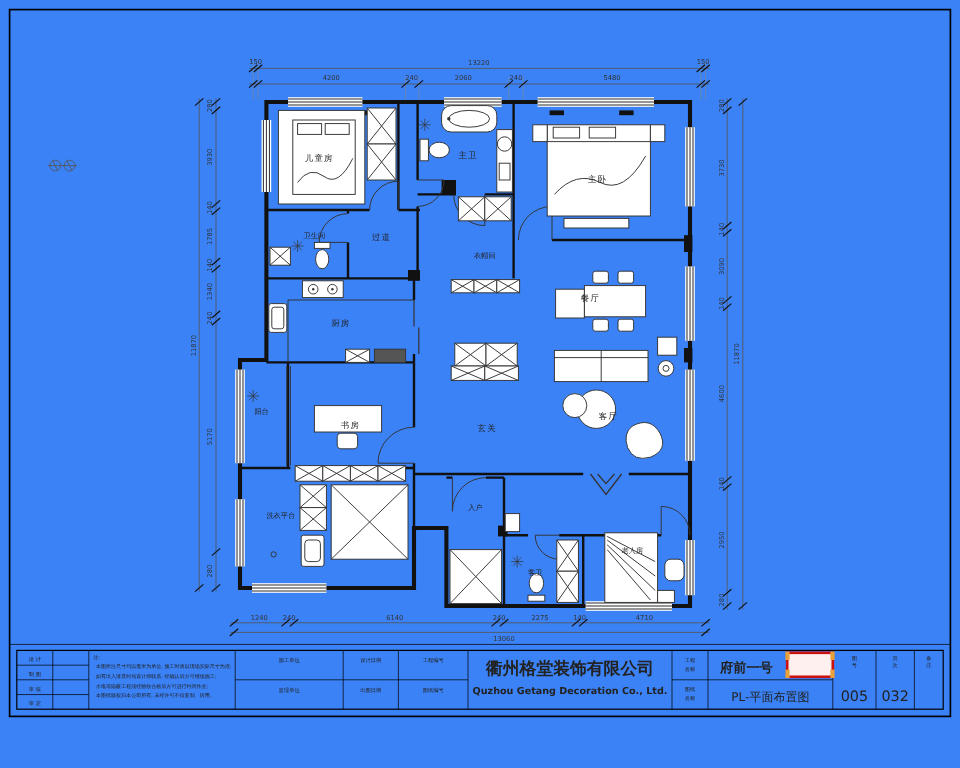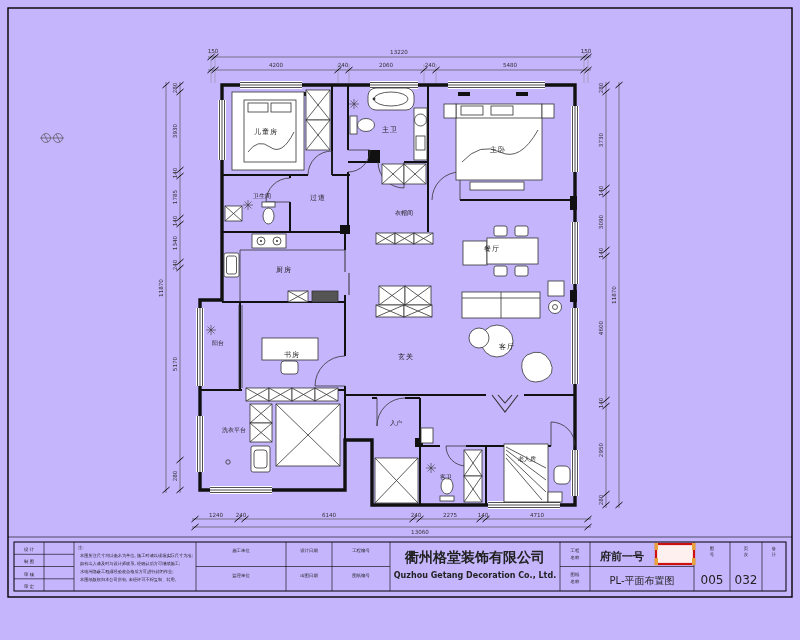--- a/index.html
+++ b/index.html
@@ -1,16 +1,16 @@
 <!DOCTYPE html>
 <html><head>
 <meta charset="utf-8">
 <style>
   html,body{margin:0;padding:0;background:#e8e8e8;}
-  #sheet{position:relative;width:800px;height:640px;background:#c4b5fd;overflow:hidden;
+  #sheet{position:relative;width:800px;height:640px;background:#3b82f6;overflow:hidden;
          font-family:"DejaVu Sans",sans-serif;}
   svg{display:block}
   text{font-family:"DejaVu Sans",sans-serif;fill:#222;}
   .dim{font-size:5.6px;fill:#333;}
   .room{font-size:7px;fill:#222;letter-spacing:1px;}
   .room-s{font-size:6px;fill:#222;}
   .tiny{font-size:4.4px;fill:#222;}
   .note{font-size:4.2px;fill:#222;}
   .wall{stroke:#111;stroke-width:3.4;fill:none;}
   .iwall{stroke:#111;stroke-width:2;fill:none;}

